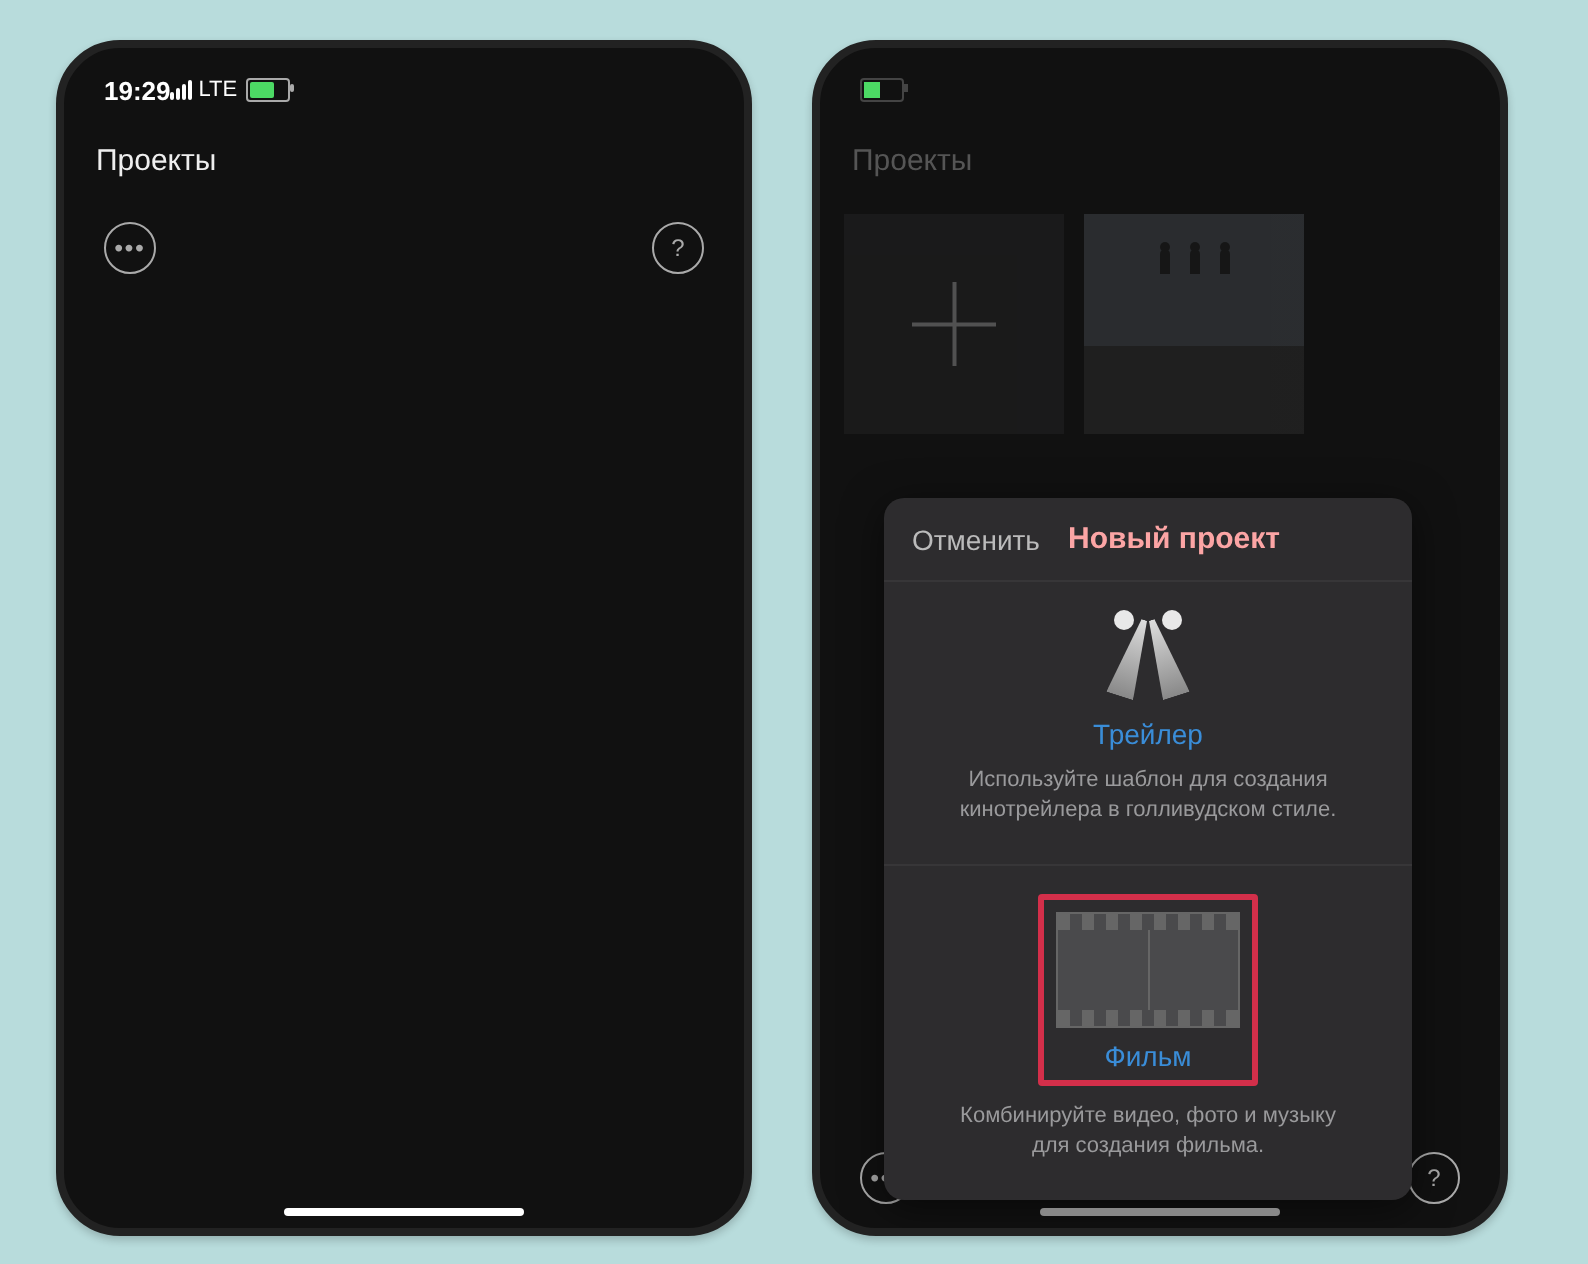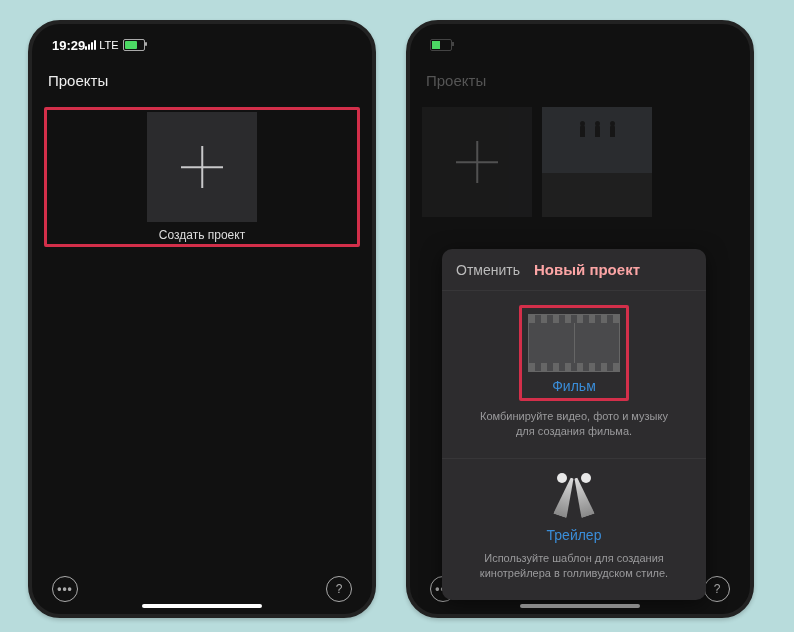--- a/index.html
+++ b/index.html
@@ -290,28 +290,20 @@
             <span></span>
             <span></span>
           </span>
         <span>LTE</span>
         <span class="battery">
             <span class="battery-fill"></span>
           </span>
       </div>
     </div>
     <div class="header">Проекты</div>
-    <div class="content">
-      <div class="tile-wrap highlight">
-        <div class="tile">
-          <div class="plus-icon"></div>
-        </div>
-        <div class="tile-label">Создать проект</div>
-      </div>
-    </div>
     <div class="bottom-bar">
       <div class="circ-btn">
           <span class="dots">•••</span>
         </div>
       <div class="circ-btn">
           <span>?</span>
         </div>
     </div>
     <div class="home-indicator"></div>
   </div>
@@ -337,42 +329,42 @@
               <span></span>
               <span></span>
             </div>
         </div>
       </div>
 
       <div class="modal">
         <div class="modal-header">
           <span class="modal-cancel">Отменить</span>
           <span class="modal-title">Новый проект</span>
-        </div>
-
-        <div class="modal-section">
-          <div class="highlight-box">
-            <div class="film-icon">
-                <div class="frame-split"></div>
-              </div>
-            <span class="opt-label">Фильм</span>
-          </div>
-          <div class="opt-desc">Комбинируйте видео, фото и музыку для создания фильма.</div>
         </div>
 
         <div class="modal-section">
           <div class="spotlight-icon">
             <div class="beam l"></div>
               <div class="beam r"></div>
             <div class="head l"></div>
               <div class="head r"></div>
           </div>
           <span class="opt-label">Трейлер</span>
           <div class="opt-desc">Используйте шаблон для создания кинотрейлера в голливудском стиле.</div>
         </div>
+
+        <div class="modal-section">
+          <div class="highlight-box">
+            <div class="film-icon">
+                <div class="frame-split"></div>
+              </div>
+            <span class="opt-label">Фильм</span>
+          </div>
+          <div class="opt-desc">Комбинируйте видео, фото и музыку для создания фильма.</div>
+        </div>
       </div>
     </div>
     <div class="bottom-bar">
       <div class="circ-btn">
           <span class="dots">•••</span>
         </div>
       <div class="circ-btn">
           <span>?</span>
         </div>
     </div>

